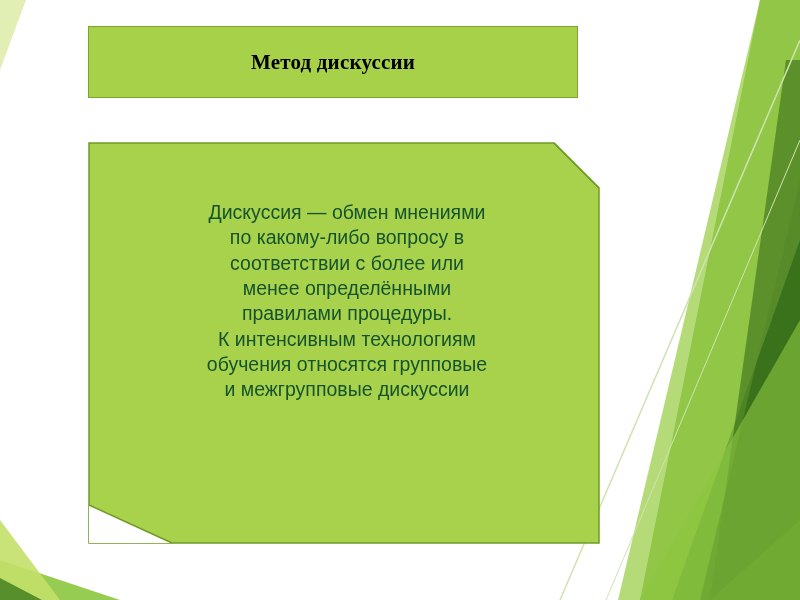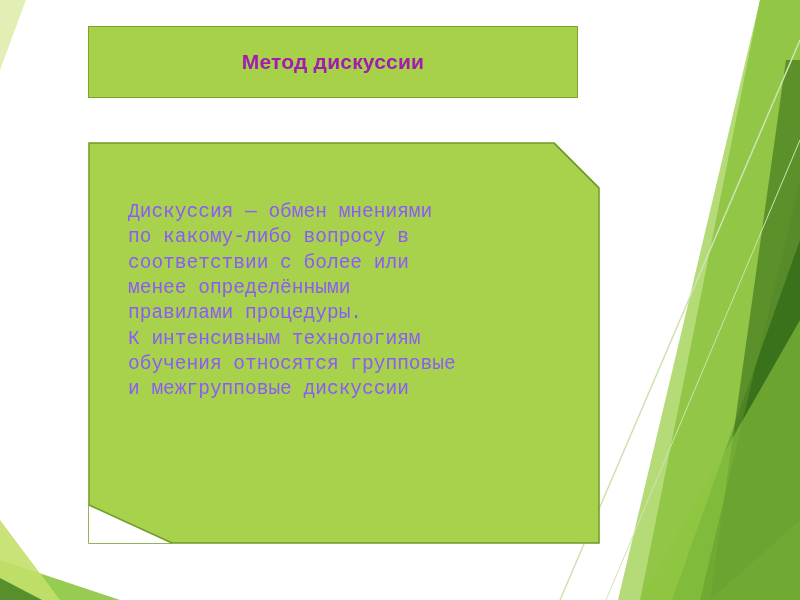--- a/index.html
+++ b/index.html
@@ -39,47 +39,47 @@
     background: #a8d14a;
     border: 1px solid #7aa52f;
     box-sizing: border-box;
     display: flex;
     align-items: center;
     justify-content: center;
   }
   .title-text {
     font-size: 21px;
     font-weight: bold;
-    color: #a21caf;
+    color: #000000;
     letter-spacing: 0.2px;
     text-align: center;
-    font-family: Liberation Sans, sans-serif;
+    font-family: Liberation Serif, serif;
   }
   
   .body-shape {
     position: absolute;
     left: 88px;
     top: 142px;
     width: 512px;
     height: 410px;
   }
   .body-shape svg {
     position: absolute;
     inset: 0;
   }
   .body-text {
     position: absolute;
     left: 40px;
     right: 34px;
     top: 58px;
-    text-align: left;
+    text-align: center;
     font-size: 19.5px;
     line-height: 1.30;
-    color: #8b5cf6;
-    font-family: Liberation Mono, monospace;
+    color: #14532d;
+    font-family: Liberation Sans, sans-serif;
     white-space: pre-line;
   }
 </style>
 </head>
 <body>
 
 <div class="slide">
 
   <div class="bg-layer">
     <svg width="800" height="600" viewBox="0 0 800 600" xmlns="http://www.w3.org/2000/svg">

